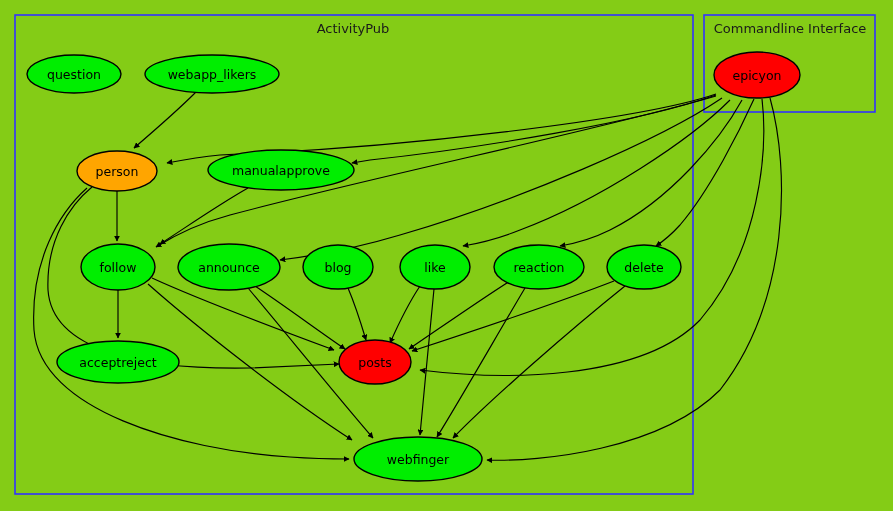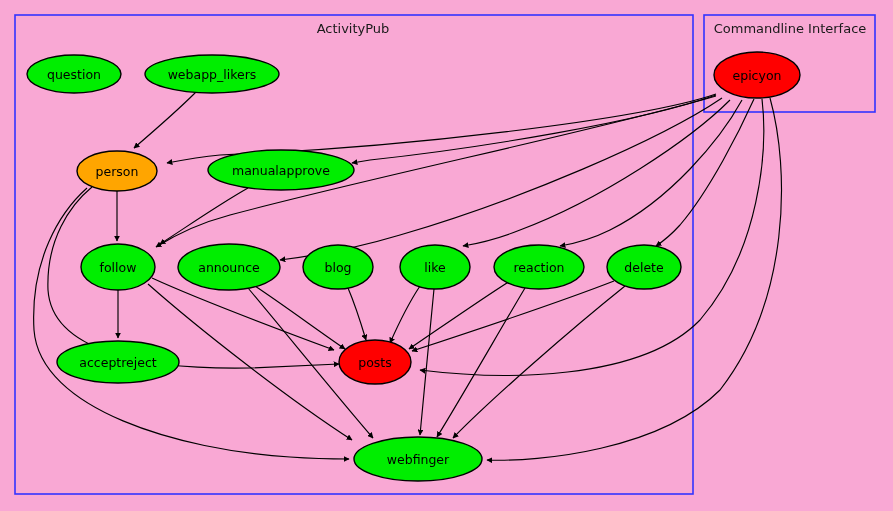--- a/index.html
+++ b/index.html
@@ -7,21 +7,21 @@
     padding: 0;
     background: #ffffff;
   }
   body {
     font-family: "DejaVu Sans", sans-serif;
   }
   #canvas {
     position: relative;
     width: 893px;
     height: 511px;
-    background: #f9a8d4;
+    background: #84cc16;
     overflow: hidden;
   }
   svg.graph {
     position: absolute;
     top: 0;
     left: 0;
     width: 893px;
     height: 511px;
   }
   .cluster-box {

